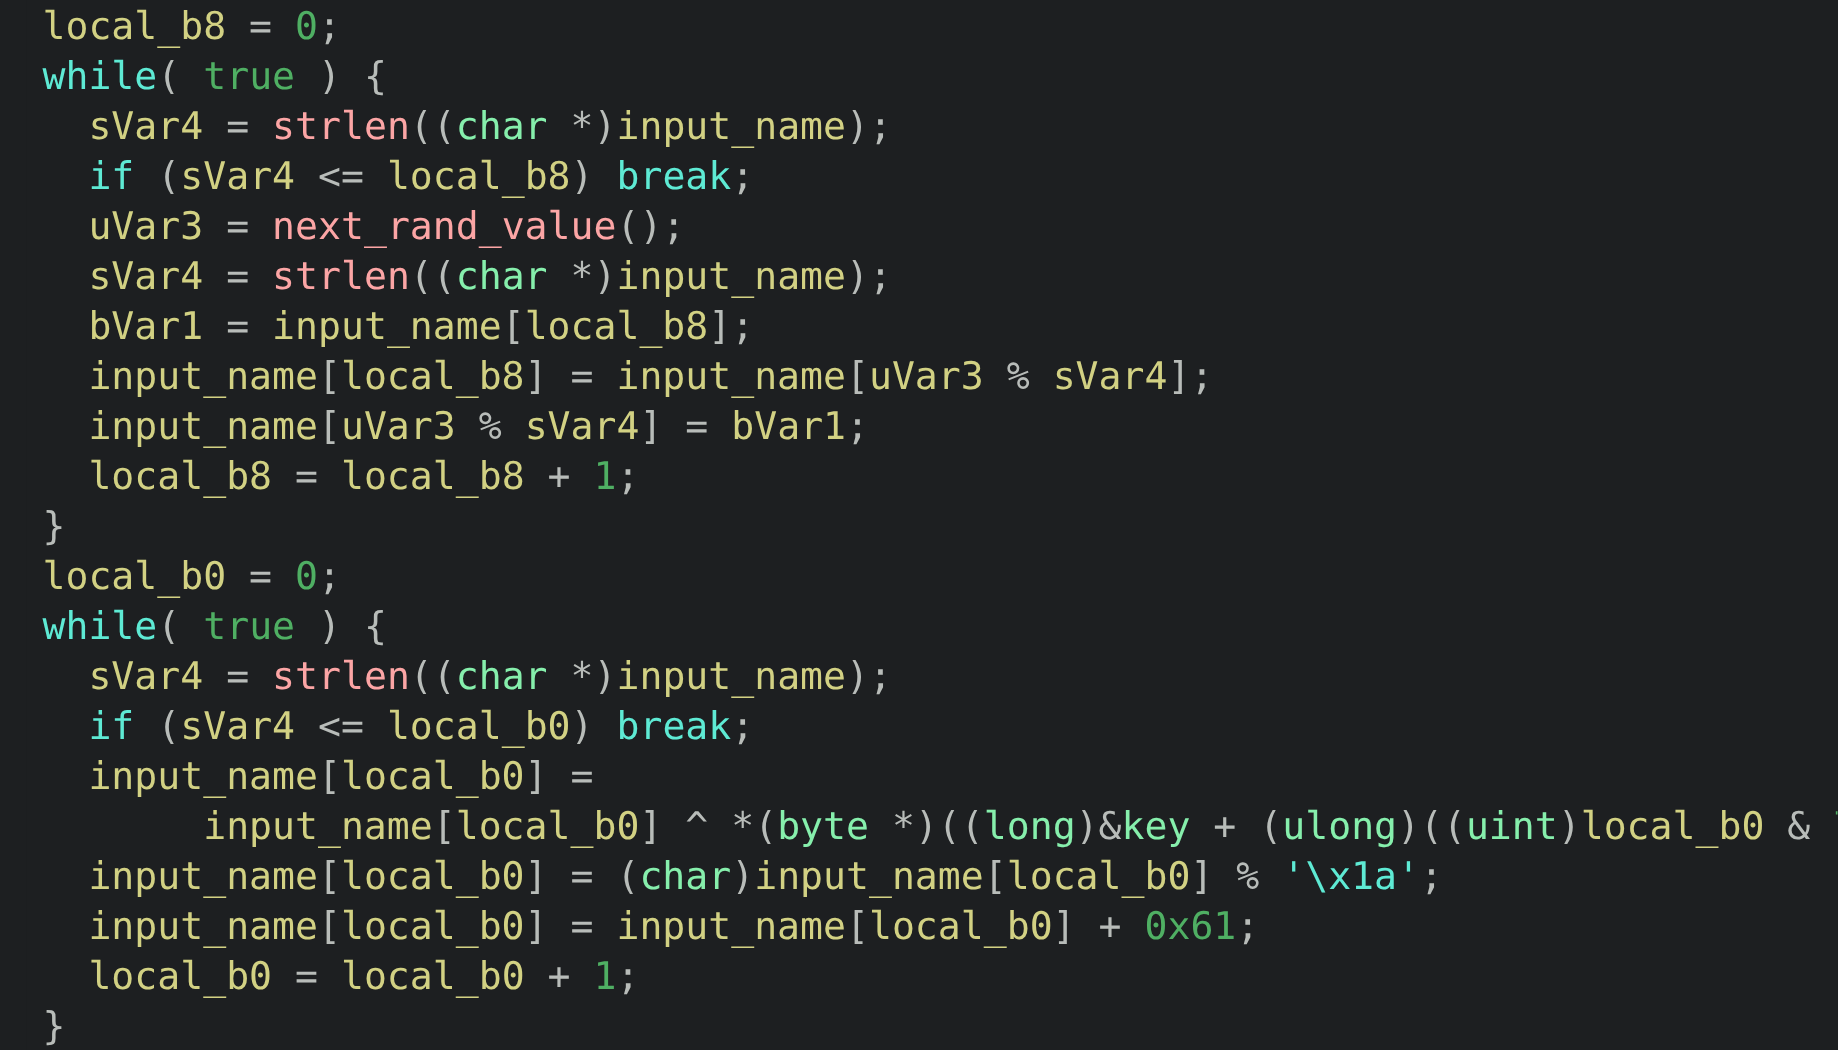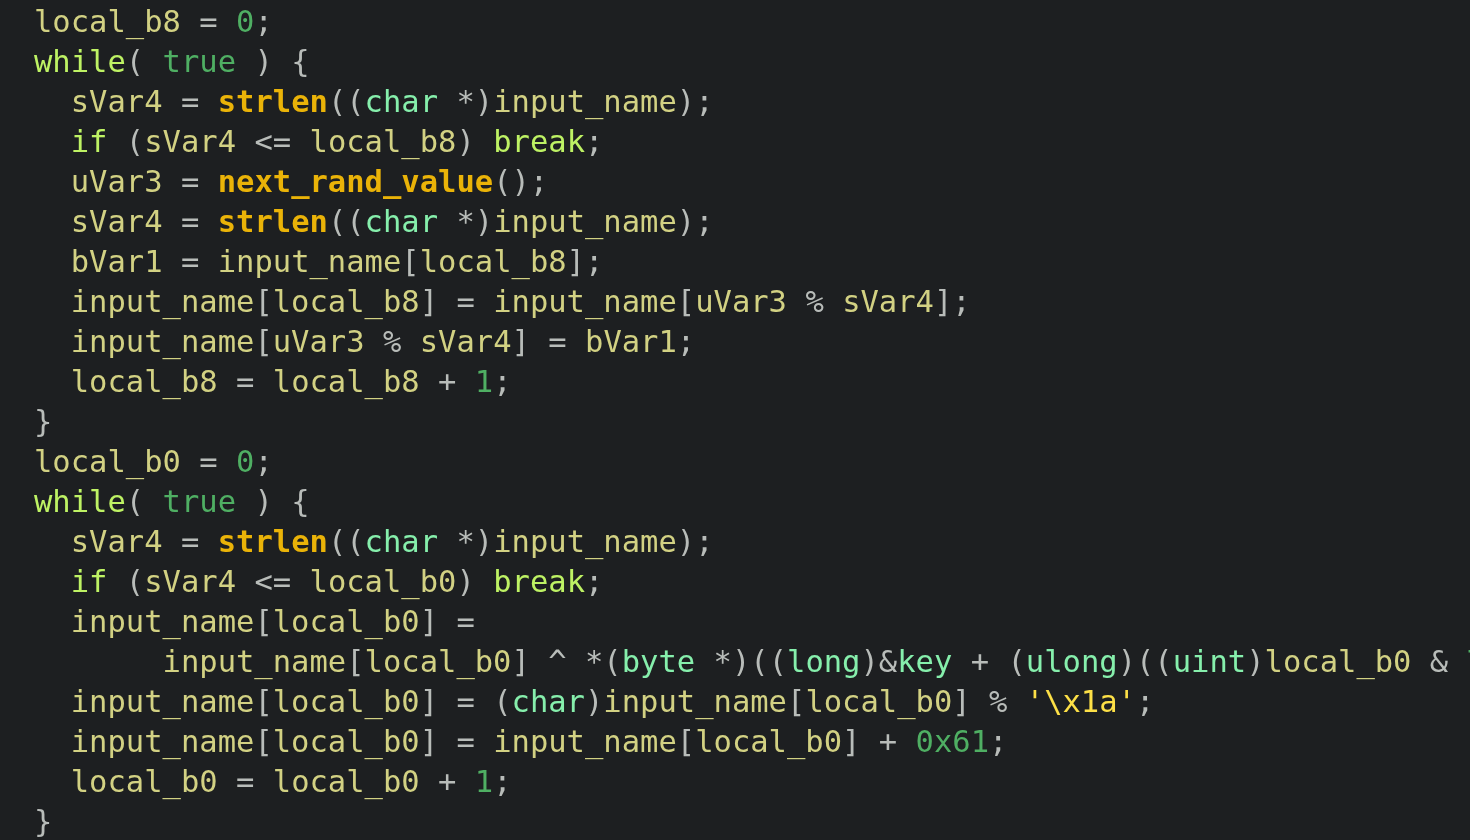--- a/index.html
+++ b/index.html
@@ -36,25 +36,25 @@
 
   .code-line {
     white-space: pre;
     height: 40px;
     display: block;
   }
 
   
   .t-plain      { color: #c5c8c6; }
   .t-var        { color: #d2d183; }
-  .t-func       { color: #eab308; font-weight: bold; }
-  .t-keyword    { color: #bef264; }
+  .t-func       { color: #fca5a5; }
+  .t-keyword    { color: #5eead4; }
   .t-type       { color: #86efac; }
   .t-const      { color: #4faf63; }
-  .t-string     { color: #fde047; }
+  .t-string     { color: #5eead4; }
   .t-global     { color: #86efac; }
   .t-punct      { color: #b8bcb9; }
   .t-op         { color: #b8bcb9; }
   .t-brace      { color: #b8bcb9; }
 </style>
 </head>
 <body>
 
 <div id="code-viewer">
   <div id="code-lines"><span class="code-line"><span class="t-var">local_b8</span><span class="t-plain"> </span><span class="t-op">=</span><span class="t-plain"> </span><span class="t-const">0</span><span class="t-punct">;</span></span><span class="code-line"><span class="t-keyword">while</span><span class="t-punct">(</span><span class="t-plain"> </span><span class="t-const">true</span><span class="t-plain"> </span><span class="t-punct">)</span><span class="t-plain"> </span><span class="t-brace">{</span></span><span class="code-line"><span class="t-plain">  </span><span class="t-var">sVar4</span><span class="t-plain"> </span><span class="t-op">=</span><span class="t-plain"> </span><span class="t-func">strlen</span><span class="t-punct">((</span><span class="t-type">char</span><span class="t-plain"> </span><span class="t-op">*</span><span class="t-punct">)</span><span class="t-var">input_name</span><span class="t-punct">);</span></span><span class="code-line"><span class="t-plain">  </span><span class="t-keyword">if</span><span class="t-plain"> </span><span class="t-punct">(</span><span class="t-var">sVar4</span><span class="t-plain"> </span><span class="t-op">&lt;=</span><span class="t-plain"> </span><span class="t-var">local_b8</span><span class="t-punct">)</span><span class="t-plain"> </span><span class="t-keyword">break</span><span class="t-punct">;</span></span><span class="code-line"><span class="t-plain">  </span><span class="t-var">uVar3</span><span class="t-plain"> </span><span class="t-op">=</span><span class="t-plain"> </span><span class="t-func">next_rand_value</span><span class="t-punct">();</span></span><span class="code-line"><span class="t-plain">  </span><span class="t-var">sVar4</span><span class="t-plain"> </span><span class="t-op">=</span><span class="t-plain"> </span><span class="t-func">strlen</span><span class="t-punct">((</span><span class="t-type">char</span><span class="t-plain"> </span><span class="t-op">*</span><span class="t-punct">)</span><span class="t-var">input_name</span><span class="t-punct">);</span></span><span class="code-line"><span class="t-plain">  </span><span class="t-var">bVar1</span><span class="t-plain"> </span><span class="t-op">=</span><span class="t-plain"> </span><span class="t-var">input_name</span><span class="t-punct">[</span><span class="t-var">local_b8</span><span class="t-punct">];</span></span><span class="code-line"><span class="t-plain">  </span><span class="t-var">input_name</span><span class="t-punct">[</span><span class="t-var">local_b8</span><span class="t-punct">]</span><span class="t-plain"> </span><span class="t-op">=</span><span class="t-plain"> </span><span class="t-var">input_name</span><span class="t-punct">[</span><span class="t-var">uVar3</span><span class="t-plain"> </span><span class="t-op">%</span><span class="t-plain"> </span><span class="t-var">sVar4</span><span class="t-punct">];</span></span><span class="code-line"><span class="t-plain">  </span><span class="t-var">input_name</span><span class="t-punct">[</span><span class="t-var">uVar3</span><span class="t-plain"> </span><span class="t-op">%</span><span class="t-plain"> </span><span class="t-var">sVar4</span><span class="t-punct">]</span><span class="t-plain"> </span><span class="t-op">=</span><span class="t-plain"> </span><span class="t-var">bVar1</span><span class="t-punct">;</span></span><span class="code-line"><span class="t-plain">  </span><span class="t-var">local_b8</span><span class="t-plain"> </span><span class="t-op">=</span><span class="t-plain"> </span><span class="t-var">local_b8</span><span class="t-plain"> </span><span class="t-op">+</span><span class="t-plain"> </span><span class="t-const">1</span><span class="t-punct">;</span></span><span class="code-line"><span class="t-brace">}</span></span><span class="code-line"><span class="t-var">local_b0</span><span class="t-plain"> </span><span class="t-op">=</span><span class="t-plain"> </span><span class="t-const">0</span><span class="t-punct">;</span></span><span class="code-line"><span class="t-keyword">while</span><span class="t-punct">(</span><span class="t-plain"> </span><span class="t-const">true</span><span class="t-plain"> </span><span class="t-punct">)</span><span class="t-plain"> </span><span class="t-brace">{</span></span><span class="code-line"><span class="t-plain">  </span><span class="t-var">sVar4</span><span class="t-plain"> </span><span class="t-op">=</span><span class="t-plain"> </span><span class="t-func">strlen</span><span class="t-punct">((</span><span class="t-type">char</span><span class="t-plain"> </span><span class="t-op">*</span><span class="t-punct">)</span><span class="t-var">input_name</span><span class="t-punct">);</span></span><span class="code-line"><span class="t-plain">  </span><span class="t-keyword">if</span><span class="t-plain"> </span><span class="t-punct">(</span><span class="t-var">sVar4</span><span class="t-plain"> </span><span class="t-op">&lt;=</span><span class="t-plain"> </span><span class="t-var">local_b0</span><span class="t-punct">)</span><span class="t-plain"> </span><span class="t-keyword">break</span><span class="t-punct">;</span></span><span class="code-line"><span class="t-plain">  </span><span class="t-var">input_name</span><span class="t-punct">[</span><span class="t-var">local_b0</span><span class="t-punct">]</span><span class="t-plain"> </span><span class="t-op">=</span></span><span class="code-line"><span class="t-plain">       </span><span class="t-var">input_name</span><span class="t-punct">[</span><span class="t-var">local_b0</span><span class="t-punct">]</span><span class="t-plain"> </span><span class="t-op">^</span><span class="t-plain"> </span><span class="t-op">*</span><span class="t-punct">(</span><span class="t-type">byte</span><span class="t-plain"> </span><span class="t-op">*</span><span class="t-punct">)((</span><span class="t-type">long</span><span class="t-punct">)</span><span class="t-op">&amp;</span><span class="t-global">key</span><span class="t-plain"> </span><span class="t-op">+</span><span class="t-plain"> </span><span class="t-punct">(</span><span class="t-type">ulong</span><span class="t-punct">)((</span><span class="t-type">uint</span><span class="t-punct">)</span><span class="t-var">local_b0</span><span class="t-plain"> </span><span class="t-op">&amp;</span><span class="t-plain"> </span><span class="t-const">7</span><span class="t-punct">));</span></span><span class="code-line"><span class="t-plain">  </span><span class="t-var">input_name</span><span class="t-punct">[</span><span class="t-var">local_b0</span><span class="t-punct">]</span><span class="t-plain"> </span><span class="t-op">=</span><span class="t-plain"> </span><span class="t-punct">(</span><span class="t-type">char</span><span class="t-punct">)</span><span class="t-var">input_name</span><span class="t-punct">[</span><span class="t-var">local_b0</span><span class="t-punct">]</span><span class="t-plain"> </span><span class="t-op">%</span><span class="t-plain"> </span><span class="t-string">'\x1a'</span><span class="t-punct">;</span></span><span class="code-line"><span class="t-plain">  </span><span class="t-var">input_name</span><span class="t-punct">[</span><span class="t-var">local_b0</span><span class="t-punct">]</span><span class="t-plain"> </span><span class="t-op">=</span><span class="t-plain"> </span><span class="t-var">input_name</span><span class="t-punct">[</span><span class="t-var">local_b0</span><span class="t-punct">]</span><span class="t-plain"> </span><span class="t-op">+</span><span class="t-plain"> </span><span class="t-const">0x61</span><span class="t-punct">;</span></span><span class="code-line"><span class="t-plain">  </span><span class="t-var">local_b0</span><span class="t-plain"> </span><span class="t-op">=</span><span class="t-plain"> </span><span class="t-var">local_b0</span><span class="t-plain"> </span><span class="t-op">+</span><span class="t-plain"> </span><span class="t-const">1</span><span class="t-punct">;</span></span><span class="code-line"><span class="t-brace">}</span></span></div>

